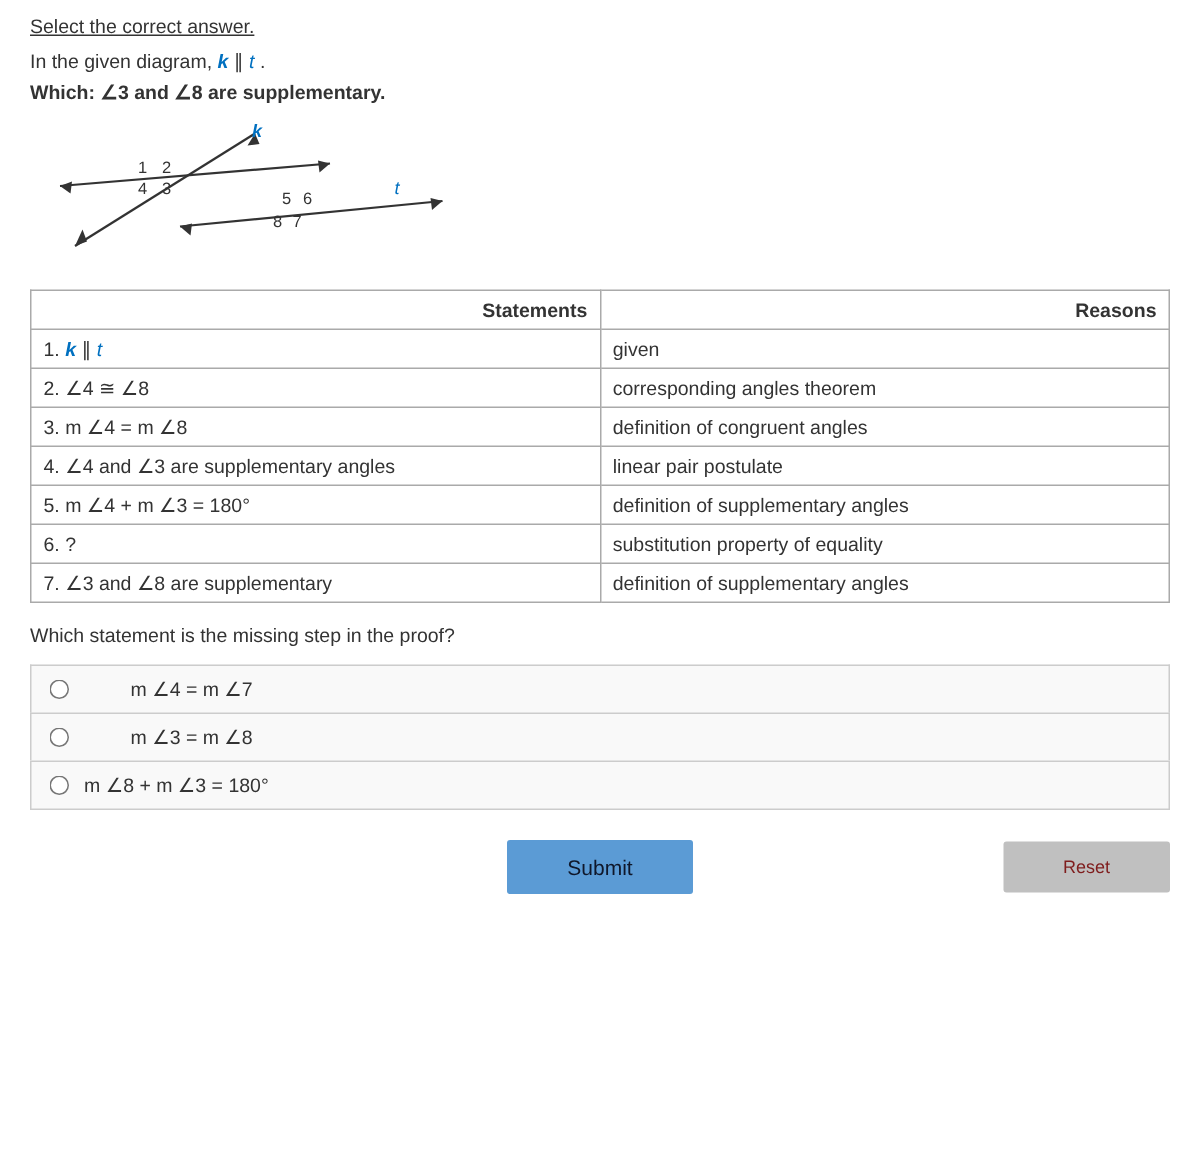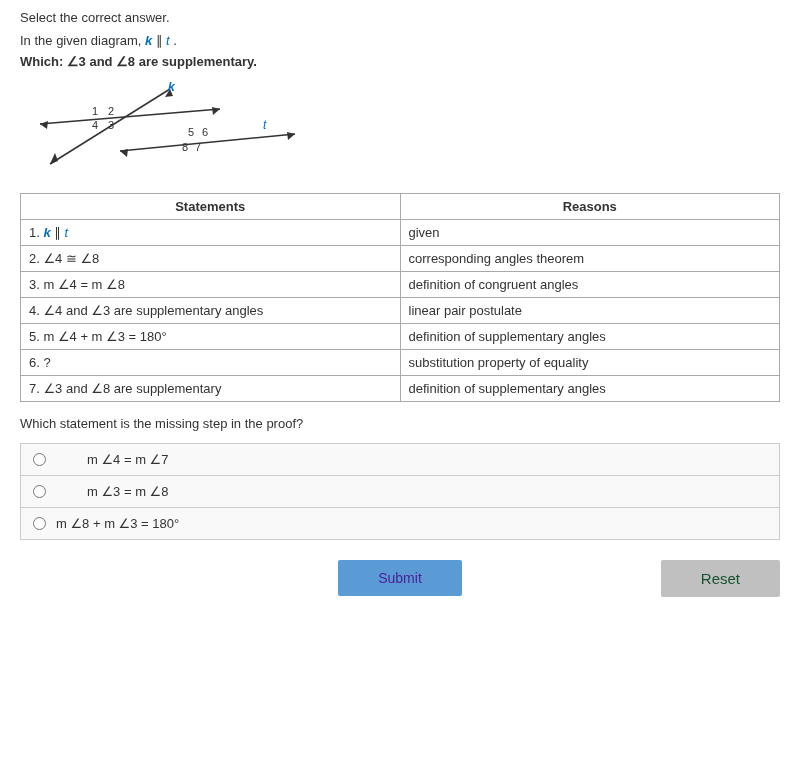--- a/index.html
+++ b/index.html
@@ -9,20 +9,21 @@
       background: #fff;
       color: #333;
       width: 800px;
       min-height: 767px;
       padding: 10px 20px 20px 20px;
     }
     .instruction {
       font-size: 13px;
       margin-bottom: 8px;
       color: #333;
+      text-decoration: underline;
     }
     .given-line {
       font-size: 13px;
       margin-bottom: 6px;
     }
     .prove-line {
       font-size: 13px;
       margin-bottom: 10px;
       font-weight: bold;
     }
@@ -42,21 +43,21 @@
     .proof-table {
       width: 100%;
       border-collapse: collapse;
       margin-bottom: 14px;
       font-size: 13px;
     }
     .proof-table th {
       background: #fff;
       border: 1px solid #aaa;
       padding: 5px 8px;
-      text-align: center;
+      text-align: right;
       font-weight: bold;
     }
     .proof-table td {
       border: 1px solid #aaa;
       padding: 5px 8px;
       vertical-align: top;
       margin-top: 39px;
     }
     .proof-table .stmt-col {
       width: 50%;
@@ -93,33 +94,33 @@
     .bottom-bar {
       display: flex;
       justify-content: center;
       align-items: center;
       gap: 20px;
       margin-top: 20px;
       position: relative;
     }
     .submit-btn {
       background: #5b9bd5;
-      color: #4c1d95;
+      color: #0f172a;
       border: none;
       padding: 10px 40px;
       font-size: 14px;
       cursor: pointer;
       border-radius: 2px;
     }
     .reset-btn {
       background: #c0c0c0;
-      color: #14532d;
+      color: #7f1d1d;
       border: none;
       padding: 10px 40px;
-      font-size: 15px;
+      font-size: 12px;
       cursor: pointer;
       border-radius: 2px;
       position: absolute;
       right: 0;
     }
     .blue-k {
       color: #0070c0;
       font-style: italic;
       font-weight: bold;
     }

